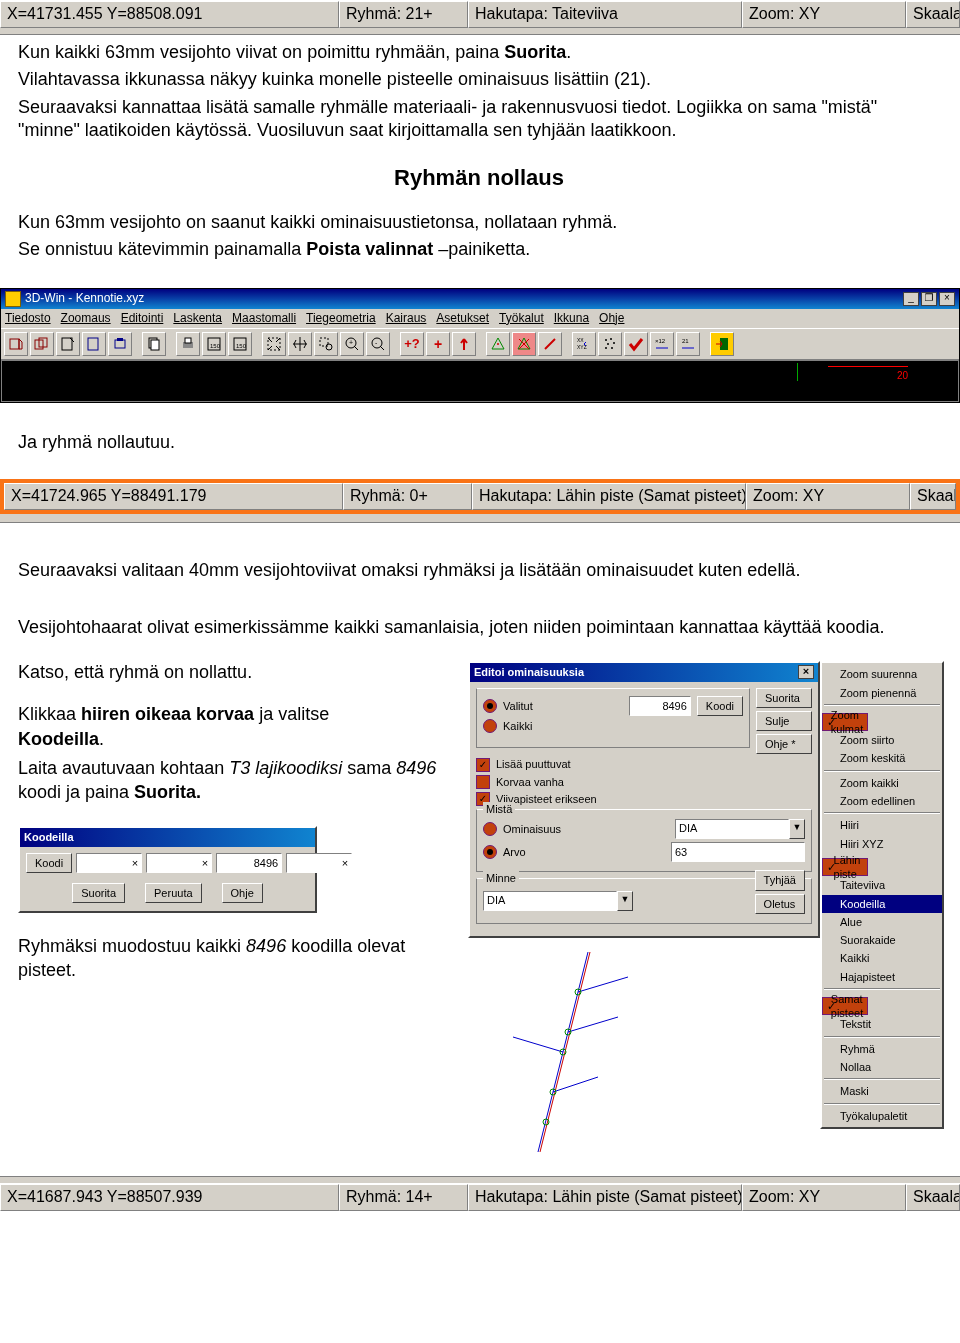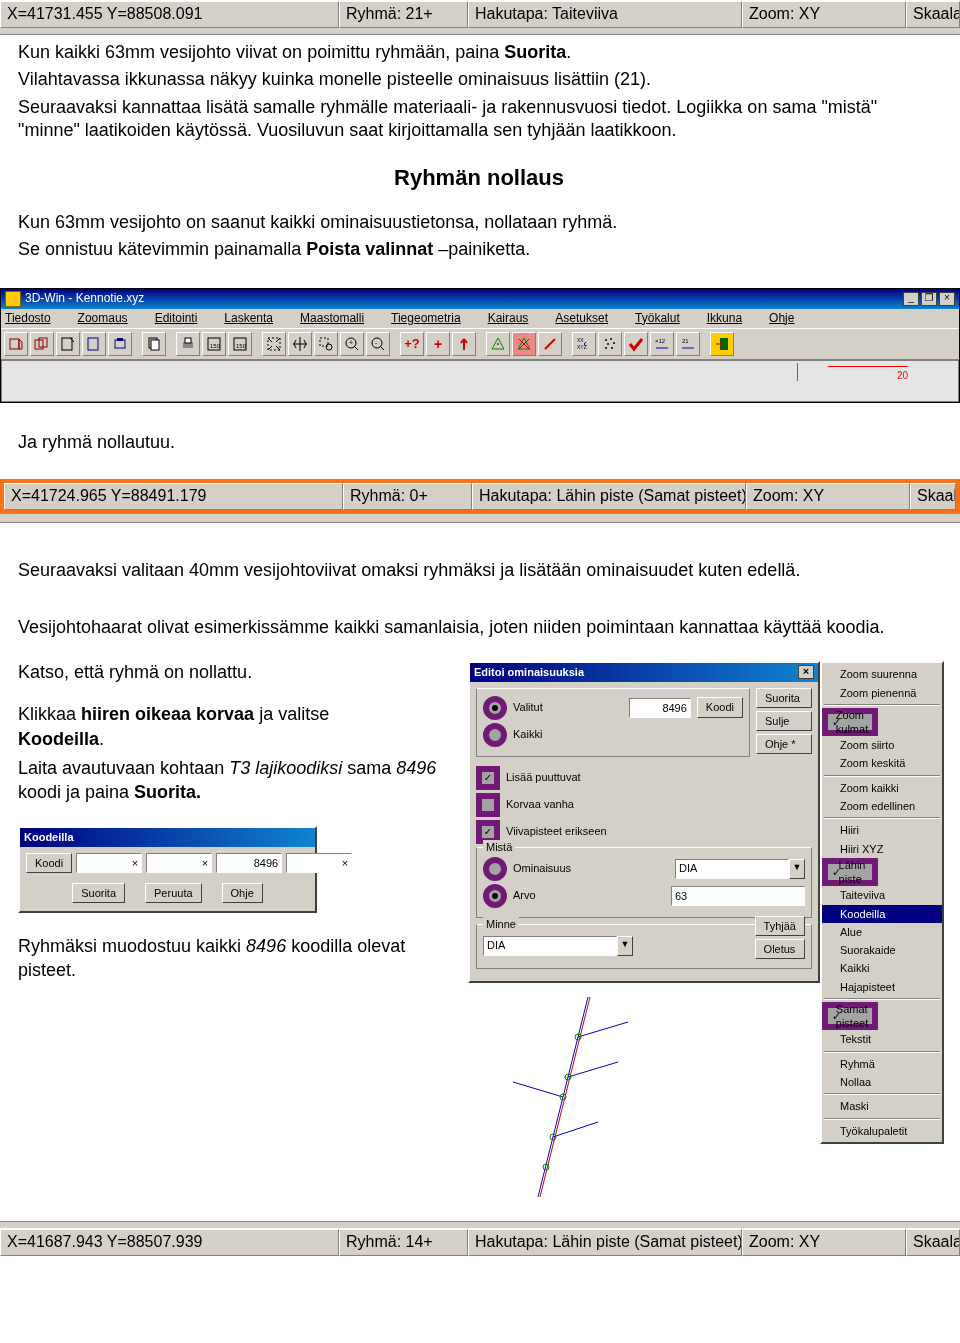--- a/index.html
+++ b/index.html
@@ -11,38 +11,38 @@
 .statusbar .c4{flex:0 0 150px}
 .statusbar .c5{flex:1}
 .content{padding:6px 20px 6px 18px}
 p{margin:0 0 4px 0}
 .block{margin-bottom:22px}
 h2{text-align:center;font-size:22px;font-weight:bold;margin:20px 0 18px}
 .winbar{display:flex;align-items:center;background:linear-gradient(#000080,#1084d0);color:#fff;font-size:12px;padding:2px 4px}
 .winbar .ico{width:14px;height:14px;background:#ffcc00;border:1px solid #806000;margin-right:4px}
 .winbar .wbtns{margin-left:auto;display:flex;gap:2px}
 .winbar .wb{width:14px;height:12px;background:#d4d0c8;border:1px solid #404040;font-size:10px;line-height:10px;text-align:center;color:#000}
-.menubar{background:#d4d0c8;font-size:12px;padding:2px 4px;display:flex;gap:27px}
+.menubar{background:#d4d0c8;font-size:12px;padding:2px 4px;display:flex;gap:10px}
 .menubar span{text-decoration:underline;text-decoration-color:#000}
 .toolbar{background:#d4d0c8;display:flex;gap:2px;padding:3px;border-top:1px solid #fff;border-bottom:1px solid #808080}
 .tb{width:22px;height:22px;background:#d4d0c8;border:1px solid;border-color:#fff #808080 #808080 #fff;display:flex;align-items:center;justify-content:center;font-size:10px}
 .tb svg{width:16px;height:16px}
 .tbsep{width:6px}
-.canvas{height:40px;background:#e5e5e5;border:1px solid #808080;position:relative}
+.canvas{height:40px;background:#000000;border:1px solid #808080;position:relative}
 .canvas .redln{position:absolute;right:50px;top:5px;width:80px;height:1px;background:red}
 .canvas .redtxt{position:absolute;right:50px;top:8px;font-size:10px;color:red}
 .canvas .grnln{position:absolute;right:160px;top:2px;width:1px;height:18px;background:#0a0}
 .dlg{background:#d4d0c8;border:2px solid;border-color:#fff #404040 #404040 #fff;font-size:11px}
 .dlg .tbar{background:linear-gradient(90deg,#000080,#1084d0);color:#fff;padding:2px 4px;font-weight:bold;display:flex}
 .dlg .tbar .x{margin-left:auto;background:#d4d0c8;color:#000;width:14px;height:12px;text-align:center;border:1px solid #404040;line-height:10px}
 .dlg .body{padding:6px}
 .gbox{border:1px solid #808080;border-top-color:#fff;padding:6px 6px 6px 6px;margin-bottom:6px;position:relative}
 .gbox .lbl{position:absolute;top:-8px;left:6px;background:#d4d0c8;padding:0 3px;font-size:11px}
 .row{display:flex;align-items:center;gap:6px;margin:3px 0}
-.radio,.chk{width:12px;height:12px;background:#a3a3a3;border:6px solid #701a75;border-radius:50%;display:inline-flex;align-items:center;justify-content:center;flex-shrink:0}
+.radio,.chk{width:12px;height:12px;background:#c2410c;border:1px solid #701a75;border-radius:50%;display:inline-flex;align-items:center;justify-content:center;flex-shrink:0}
 .chk{border-radius:0}
 .radio.on::after{content:"";width:6px;height:6px;background:#000;border-radius:50%}
 .chk.on::after{content:"✓";font-size:10px;line-height:10px}
 .txt{background:#fff;border:1px solid;border-color:#808080 #fff #fff #808080;padding:1px 3px;height:16px;font-size:11px}
 .btn{background:#d4d0c8;border:1px solid;border-color:#fff #404040 #404040 #fff;padding:2px 8px;font-size:11px}
 .combo{display:flex}
 .combo .txt{flex:1}
 .combo .ar{width:14px;background:#d4d0c8;border:1px solid;border-color:#fff #404040 #404040 #fff;text-align:center;font-size:9px;line-height:14px}
 .ctxmenu{background:#d4d0c8;border:2px solid;border-color:#fff #404040 #404040 #fff;font-size:11px;padding:2px 0}
 .ctxmenu .mi{padding:2px 14px 2px 18px;position:relative}

